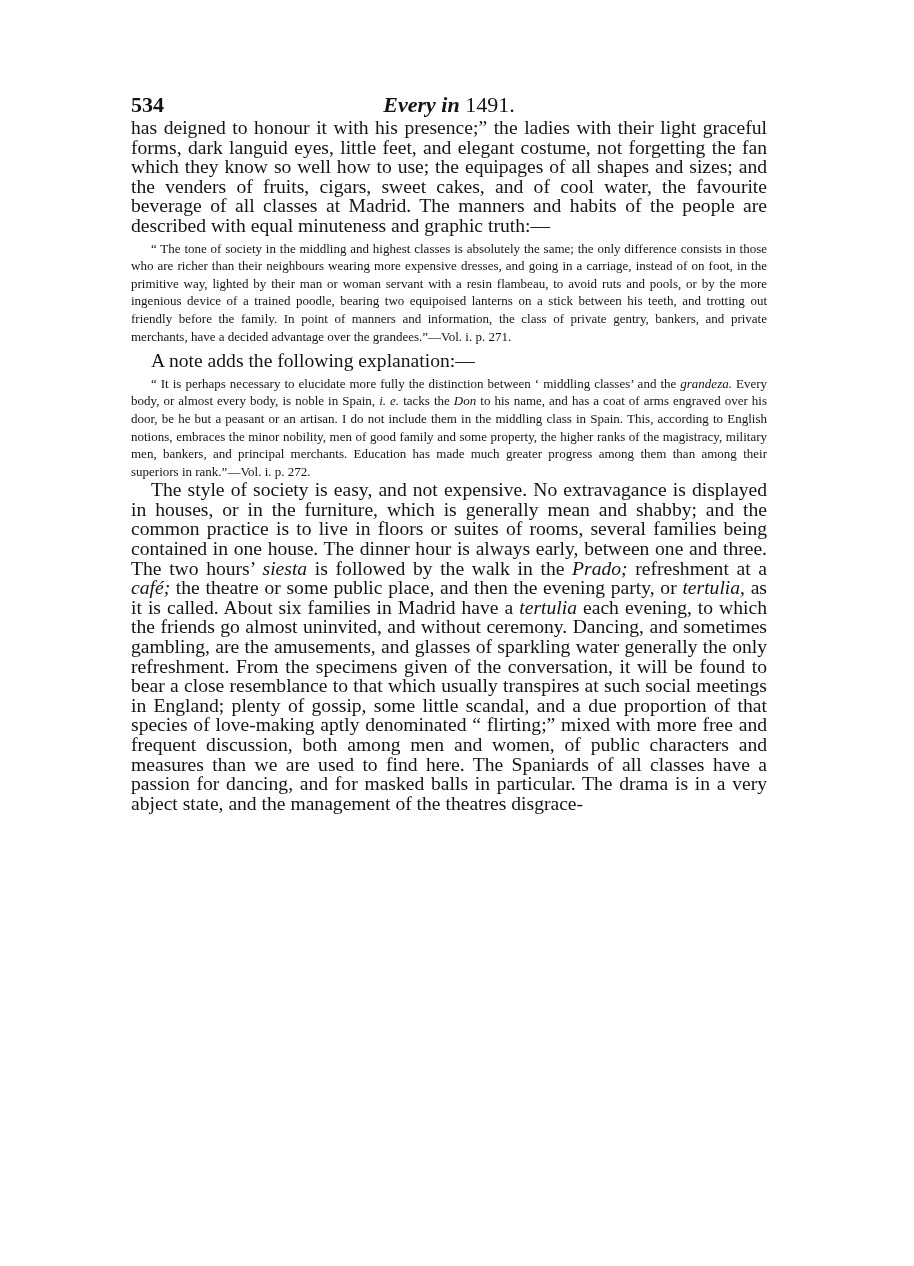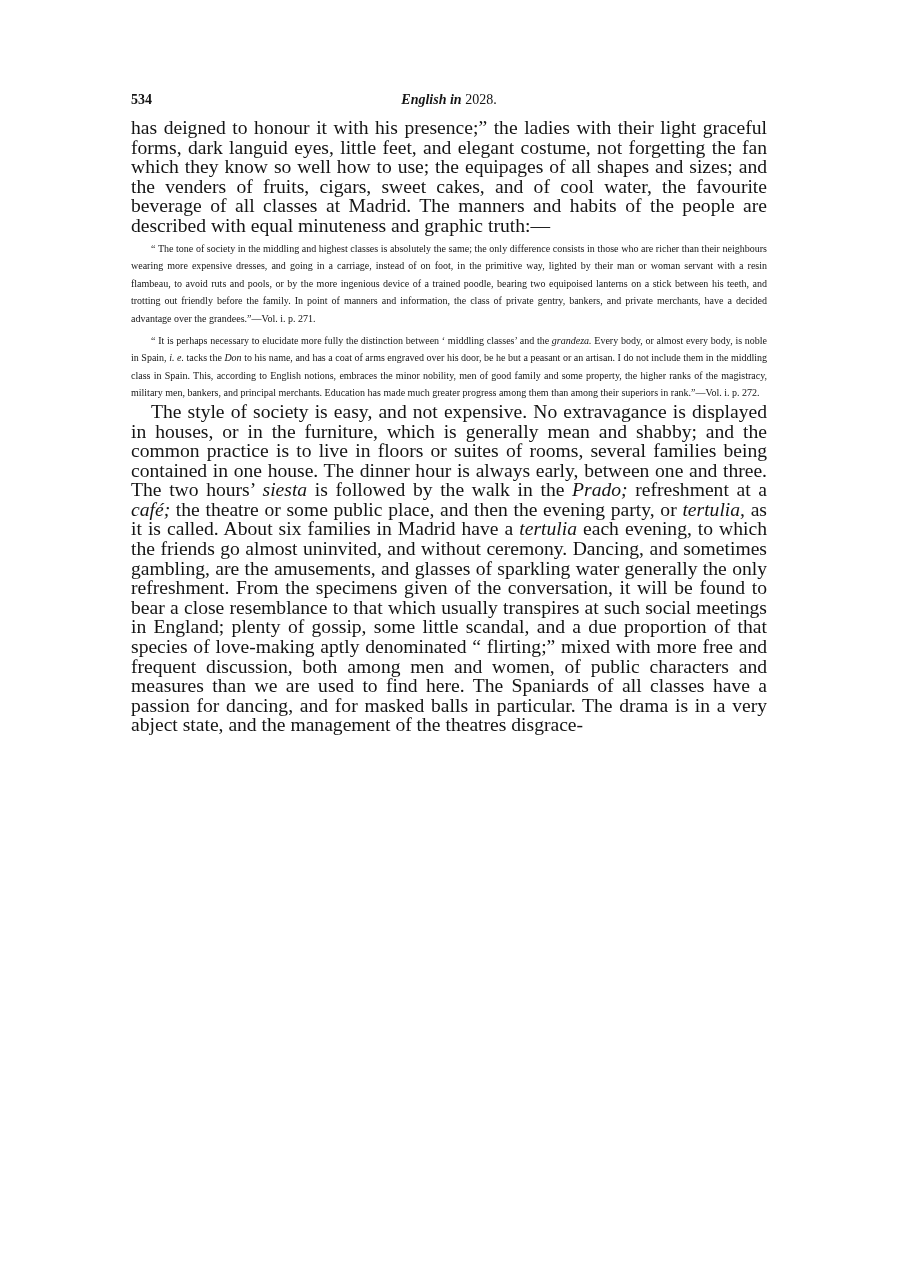--- a/index.html
+++ b/index.html
@@ -1,38 +1,39 @@
 <!DOCTYPE html>
 <html><head>
 <meta charset="utf-8">
 <style>
   html, body { margin: 0; padding: 0; background: #ffffff; }
   body { width: 914px; height: 1266px; position: relative; overflow: hidden; font-family: "Liberation Serif", "DejaVu Serif", serif; color: #141414; }
   .page { position: absolute; left: 131px; top: 92px; width: 636px; }
-  .header { position: relative; height: 24px; font-size: 14px; }
+  .header { position: relative; height: 24px; font-size: 22px; }
   .page-num { position: absolute; left: 0; top: 0; font-weight: bold; }
   .running-title { position: absolute; left: 0; right: 0; top: 0; text-align: center; }
   .running-title i { font-weight: bold; }
   .body-text { font-size: 19.6px; line-height: 19.6px; text-align: justify; margin: 0; text-align-last: auto; }
   .p1 { margin-top: 2px; }
-  .quote { font-size: 10px; line-height: 17.6px; text-align: justify; margin: 4px 0 0 0; }
+  .quote { font-size: 13px; line-height: 17.6px; text-align: justify; margin: 4px 0 0 0; }
   .indent { text-indent: 20px; }
   .note-intro { margin-top: 6px; }
   .p-style { }
 </style>
 </head>
 <body>
 
 <div class="page">
   <div class="header">
     <span class="page-num">534</span>
-    <span class="running-title"><i>English in</i> <span>2028.</span></span>
+    <span class="running-title"><i>Every in</i> <span>1491.</span></span>
   </div>
 
   <p class="body-text p1">has deigned to honour it with his presence;” the ladies with their light graceful forms, dark languid eyes, little feet, and elegant costume, not forgetting the fan which they know so well how to use; the equipages of all shapes and sizes; and the venders of fruits, cigars, sweet cakes, and of cool water, the favourite beverage of all classes at Madrid. The manners and habits of the people are described with equal minuteness and graphic truth:—</p>
 
   <p class="quote indent">“ The tone of society in the middling and highest classes is absolutely the same; the only difference consists in those who are richer than their neighbours wearing more expensive dresses, and going in a carriage, instead of on foot, in the primitive way, lighted by their man or woman servant with a resin flambeau, to avoid ruts and pools, or by the more ingenious device of a trained poodle, bearing two equipoised lanterns on a stick between his teeth, and trotting out friendly before the family. In point of manners and information, the class of private gentry, bankers, and private merchants, have a decided advantage over the grandees.”—Vol. i. p. 271.</p>
 
+  <p class="body-text indent note-intro">A note adds the following explanation:—</p>
 
   <p class="quote indent"><span>“ It is perhaps necessary to elucidate more fully the distinction between ‘ middling classes’ and the </span><i>grandeza.</i><span> Every body, or almost every body, is noble in Spain, </span><i>i. e.</i><span> tacks the </span><i>Don</i><span> to his name, and has a coat of arms engraved over his door, be he but a peasant or an artisan. I do not include them in the middling class in Spain. This, according to English notions, embraces the minor nobility, men of good family and some property, the higher ranks of the magistracy, military men, bankers, and principal merchants. Education has made much greater progress among them than among their superiors in rank.”—Vol. i. p. 272.</span></p>
 
   <p class="body-text indent p-style"><span>The style of society is easy, and not expensive. No extravagance is displayed in houses, or in the furniture, which is generally mean and shabby; and the common practice is to live in floors or suites of rooms, several families being contained in one house. The dinner hour is always early, between one and three. The two hours’ </span><i>siesta</i><span> is followed by the walk in the </span><i>Prado;</i><span> refreshment at a </span><i>café;</i><span> the theatre or some public place, and then the evening party, or </span><i>tertulia,</i><span> as it is called. About six families in Madrid have a </span><i>tertulia</i><span> each evening, to which the friends go almost uninvited, and without ceremony. Dancing, and sometimes gambling, are the amusements, and glasses of sparkling water generally the only refreshment. From the specimens given of the conversation, it will be found to bear a close resemblance to that which usually transpires at such social meetings in England; plenty of gossip, some little scandal, and a due proportion of that species of love-making aptly denominated “ flirting;” mixed with more free and frequent discussion, both among men and women, of public characters and measures than we are used to find here. The Spaniards of all classes have a passion for dancing, and for masked balls in particular. The drama is in a very abject state, and the management of the theatres disgrace-</span></p>
 </div>
 
 </body></html>

